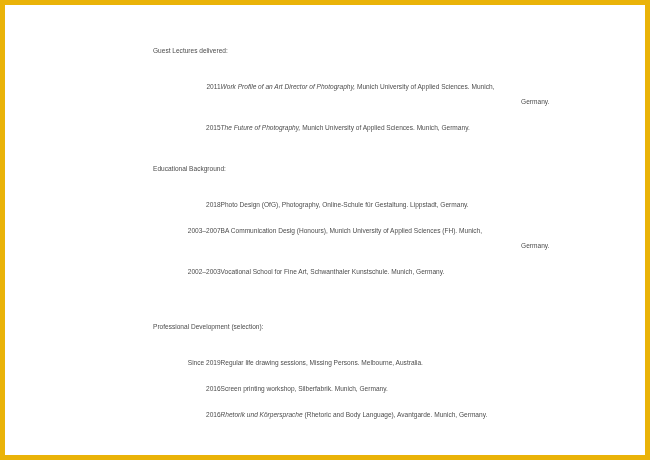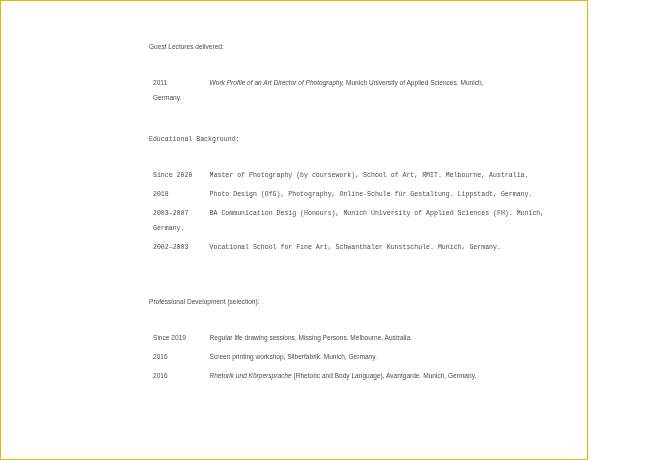--- a/index.html
+++ b/index.html
@@ -4,43 +4,43 @@
 <style>
   html, body {
     margin: 0;
     padding: 0;
     background: #ffffff;
     width: 650px;
     height: 460px;
   }
   .page {
     box-sizing: border-box;
-    width: 588px;
+    width: 650px;
     height: 460px;
     background: #ffffff;
-    border: 1px solid #eab308;
+    border: 5px solid #eab308;
     padding: 38px 0 0 148px;
     overflow: hidden;
     font-family: "Liberation Sans", sans-serif;
     font-size: 8px;
     color: #4c4c4c;
     font-weight: 400;
   }
   .heading {
     font-size: 8px;
     font-weight: 400;
     margin: 0 0 21px 0;
     line-height: 15px;
     white-space: nowrap;
     transform: scaleX(0.82);
     transform-origin: 0 0;
   }
-  .cv-section.sec-2 { margin-top: 26px; font-family: Liberation Mono, monospace; }
+  .cv-section.sec-2 { margin-top: 26px; }
   .cv-section.sec-3 { margin-top: 40px; }
-  .entry { margin: 4px; }
+  .entry { margin: 11px; text-align: right; }
   .line {
     line-height: 15px;
     white-space: nowrap;
     transform: scaleX(0.82);
     transform-origin: 0 0;
   }
   .line.first { display: flex; }
   .year {
     flex: 0 0 69px;
     width: 69px;
@@ -55,32 +55,32 @@
   <section class="cv-section sec-1">
     <h2 class="heading">Guest Lectures delivered:</h2>
     <div class="entries">
         <div class="entry">
           <div class="line first">
             <span class="year">2011</span>
             <span class="desc"><i class="title">Work Profile of an Art Director of Photography,</i><span class="rest"> Munich University of Applied Sciences. Munich,</span></span>
           </div>
           <div class="line cont">Germany.</div>
         </div>
+        <div class="entry">
+          <div class="line first">
+            <span class="year">2015</span>
+            <span class="desc"><i class="title">The Future of Photography,</i><span class="rest"> Munich University of Applied Sciences. Munich, Germany.</span></span>
+          </div>
+        </div>
       </div>
   </section>
 
   <section class="cv-section sec-2">
     <h2 class="heading">Educational Background:</h2>
     <div class="entries">
-        <div class="entry">
-          <div class="line first">
-            <span class="year">Since 2020</span>
-            <span class="desc"><span class="rest">Master of Photography (by coursework), School of Art, RMIT. Melbourne, Australia.</span></span>
-          </div>
-        </div>
         <div class="entry">
           <div class="line first">
             <span class="year">2018</span>
             <span class="desc"><span class="rest">Photo Design (OfG), Photography, Online-Schule für Gestaltung. Lippstadt, Germany.</span></span>
           </div>
         </div>
         <div class="entry">
           <div class="line first">
             <span class="year">2003–2007</span>
             <span class="desc"><span class="rest">BA Communication Desig (Honours), Munich University of Applied Sciences (FH). Munich,</span></span>

